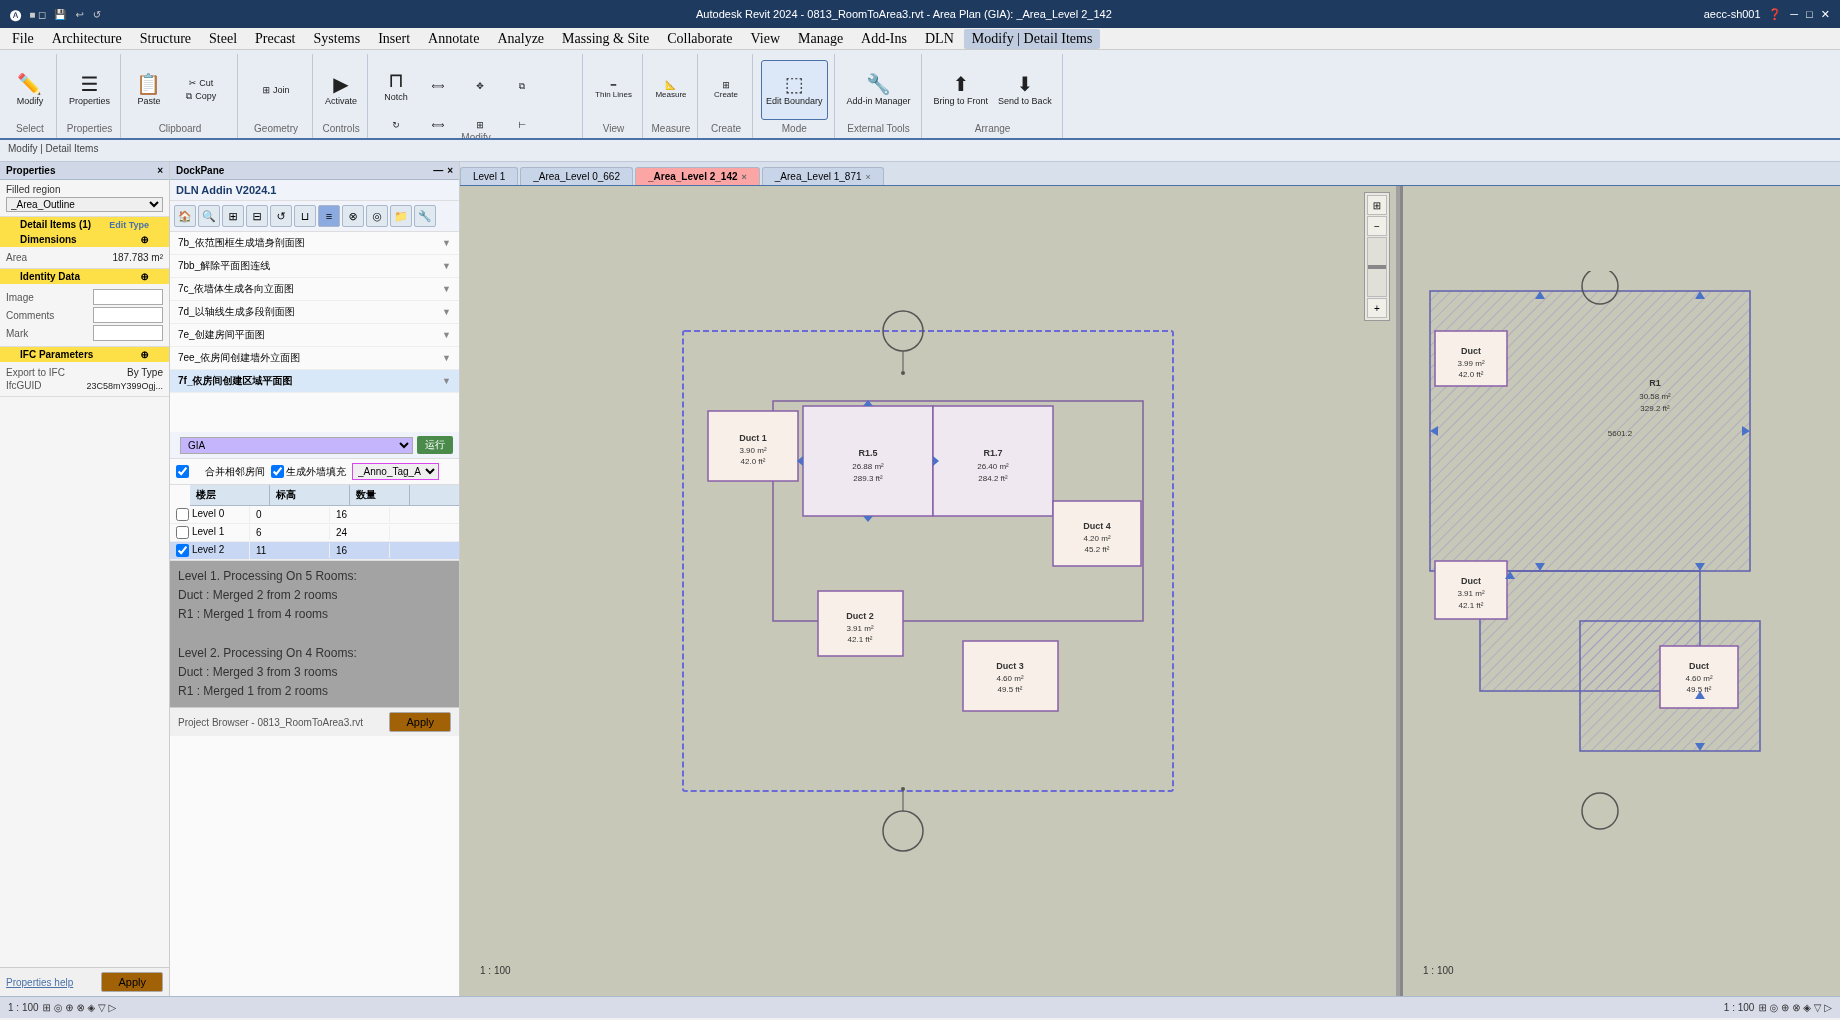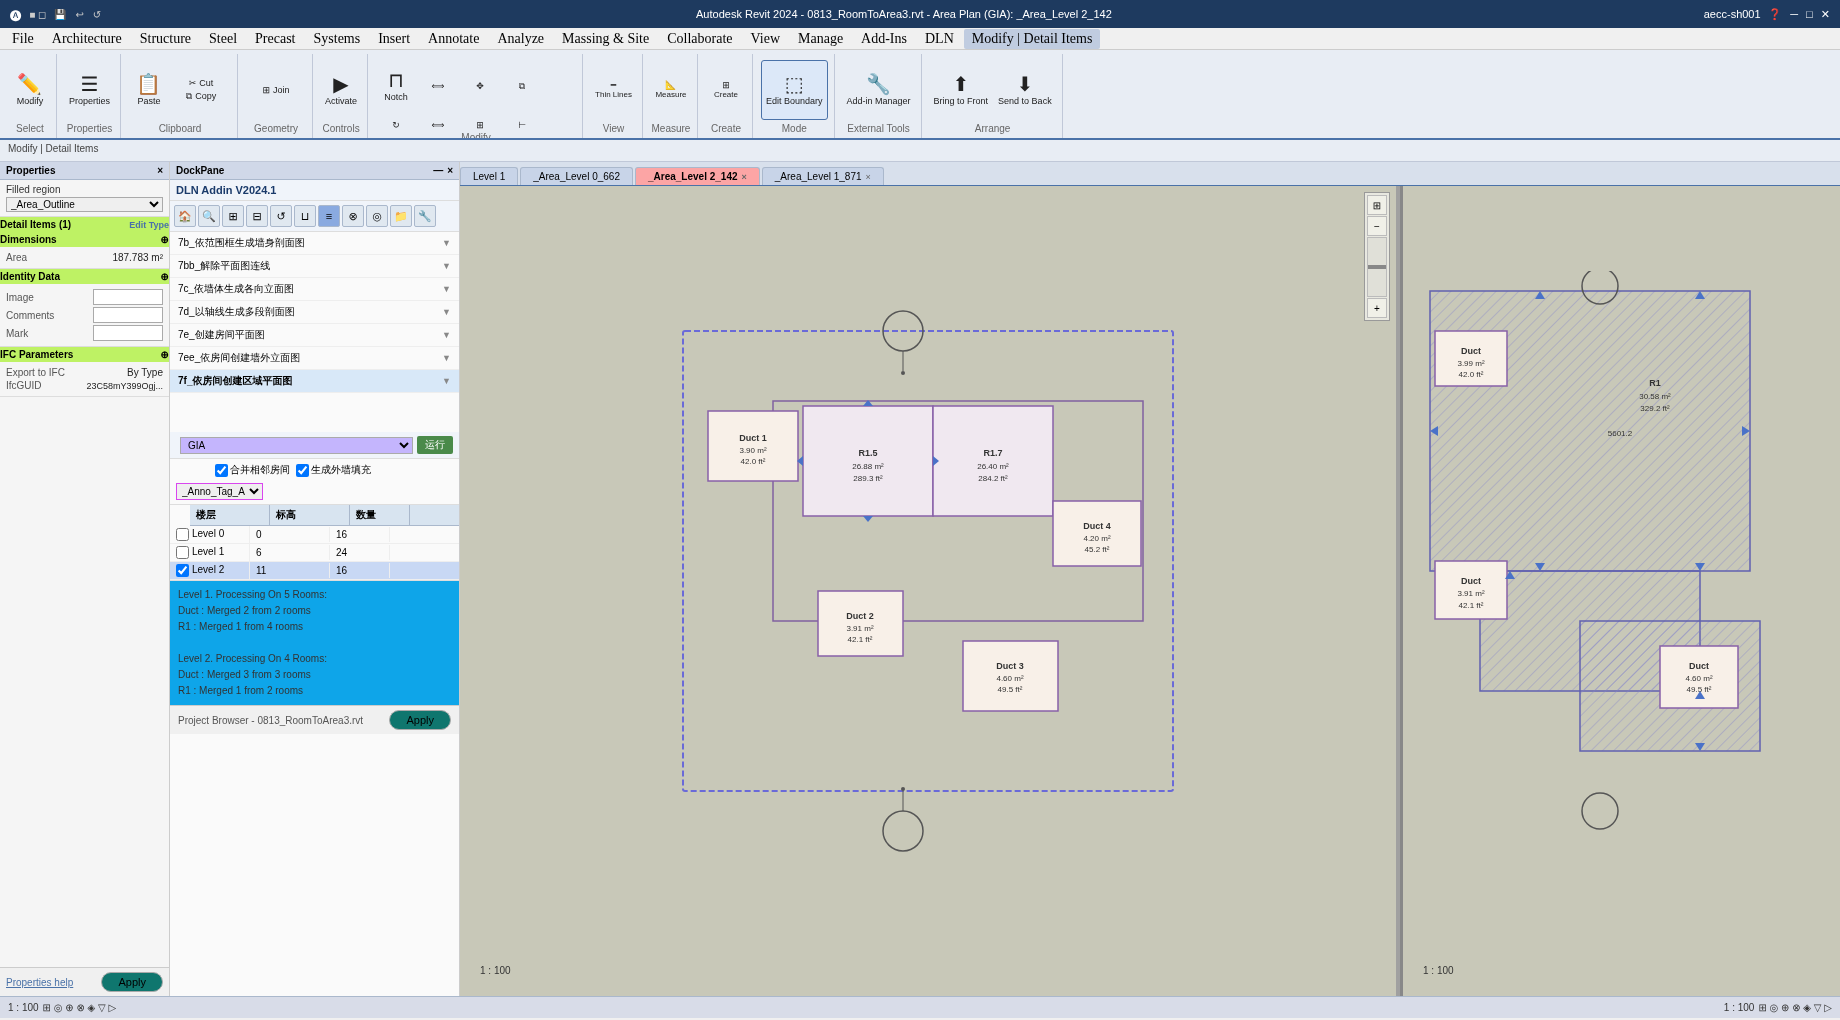--- a/index.html
+++ b/index.html
@@ -135,22 +135,22 @@
     .prop-label { color: #555; }
     .prop-value { color: #222; font-size: 10px; }
     .prop-input {
       border: 1px solid #aaa;
       background: white;
       padding: 1px 3px;
       font-size: 10px;
       width: 80px;
     }
     .prop-section-header {
-      background: #bef264;
-      padding: 2px 0;
+      background: #fde047;
+      padding: 2px 20px;
       font-size: 10px;
       font-weight: bold;
       display: flex;
       justify-content: space-between;
       align-items: center;
       cursor: pointer;
     }
 
     
     .dock-pane {
@@ -249,35 +249,35 @@
       border-bottom: 1px solid #eee;
       align-items: center;
     }
     .table-row div { padding: 2px 6px; border-right: 1px solid #eee; }
     .table-row.selected { background: #c8d8f4; }
 
     .checkbox-cell { display: flex; align-items: flex-start; gap: 3px; }
 
     .log-area {
       padding: 6px 8px;
-      font-size: 10px;
+      font-size: 12px;
       color: #333;
       border-top: 1px solid #ddd;
-      background: #0ea5e9;
+      background: #a3a3a3;
       overflow-y: auto;
       max-height: 180px;
       line-height: 1.6;
     }
     .apply-btn {
-      background: #0f766e;
+      background: #a16207;
       border: 1px solid #aaa;
       padding: 3px 16px;
       font-size: 11px;
       cursor: pointer;
-      border-radius: 10px;
+      border-radius: 2px;
     }
 
     
     .tab-bar {
       height: 24px;
       background: #d8e0ec;
       display: flex;
       align-items: flex-end;
       border-bottom: 1px solid #4a72a8;
       overflow: hidden;
@@ -724,21 +724,21 @@
     <div class="gia-row">
       <span style="font-size:10px; color:#555;"></span>
       <select class="gia-select">
         <option>GIA</option>
         <option>NIA</option>
       </select>
       <button class="gia-run-btn">运行</button>
     </div>
 
     <div style="padding:4px 6px; border-bottom:1px solid #ddd; display:flex; align-items:center; gap:6px; flex-wrap:wrap;">
-      <label style="display:flex;align-items:center;gap:2px;font-size:10px;margin-left:39px;">
+      <label style="display:flex;align-items:center;gap:16px;font-size:10px;">
         <input type="checkbox" checked="" style="">
         <span>合并相邻房间</span>
       </label>
       <label style="display:flex;align-items:center;gap:2px;font-size:10px;">
         <input type="checkbox" checked="" style="">
         <span>生成外墙填充</span>
       </label>
       <select style="font-size:10px; border:1px solid #d946ef; padding:1px;">
         <option>_Anno_Tag_A</option>
       </select>

